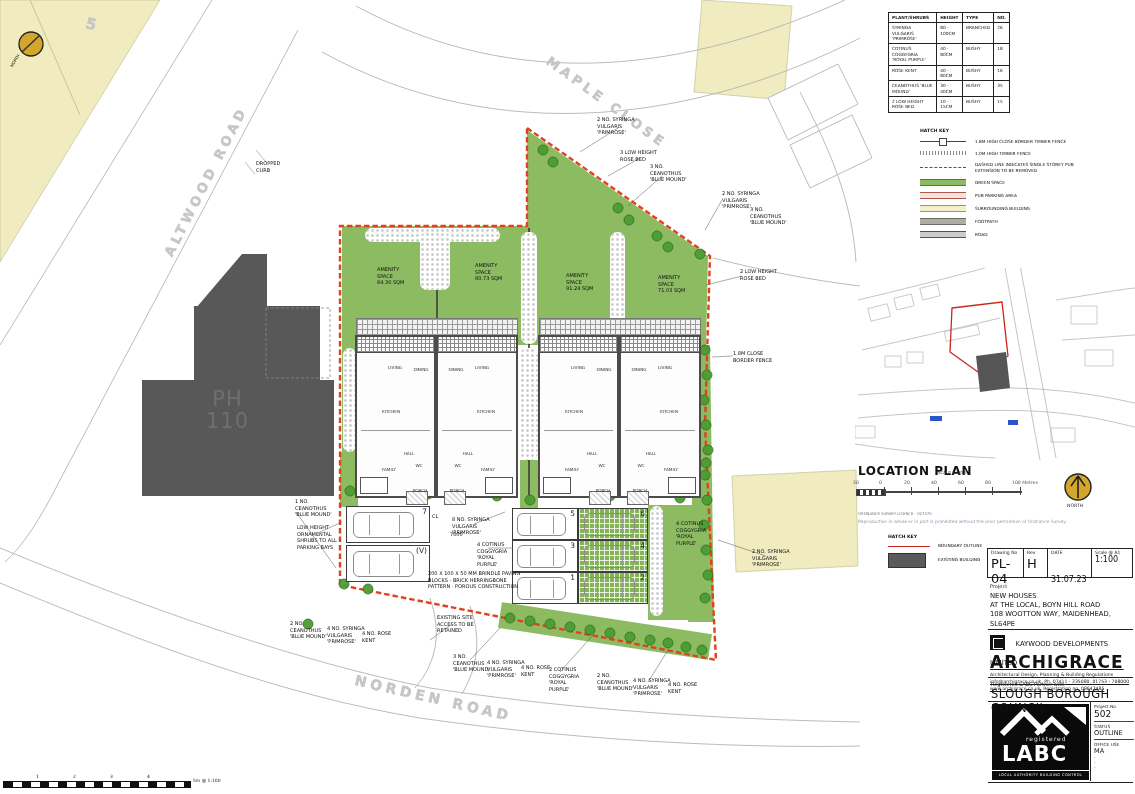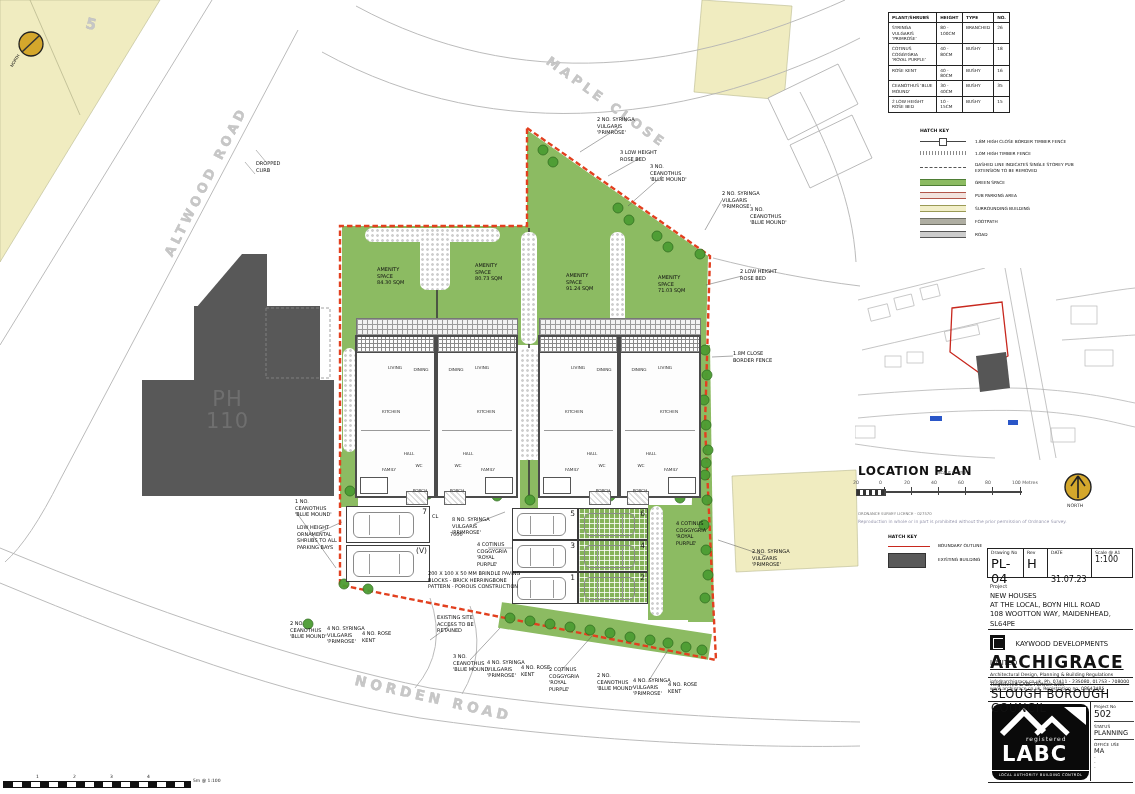--- a/index.html
+++ b/index.html
@@ -59,21 +59,21 @@
   .tb-cell:last-child{border-right:none;}
   .tb-lab{font-size:4.5px;color:#222;}
   .tb-big{font-size:13px;color:#111;margin-top:1px;}
   .tb-mid{font-size:8px;color:#111;margin-top:20px;}
   .proj-label{font-size:5px;color:#222;}
   .proj-line{font-size:6.8px;color:#111;line-height:1.35;}
   .firm-name{font-size:17px;font-weight:bold;letter-spacing:1px;color:#111;}
   .firm-small{font-size:4.6px;color:#222;line-height:1.5;}
   .labc-partner{font-size:5px;color:#222;}
   .council{font-size:11.5px;color:#111;letter-spacing:.5px;}
-  .labcbox{position:absolute;left:992px;top:704px;width:97px;height:76px;background:#0a0a0a;border-radius:8px;overflow:hidden;}
+  .labcbox{position:absolute;left:992px;top:704px;width:97px;height:76px;background:#0a0a0a;border-radius:0;overflow:hidden;}
   .labc-reg{position:absolute;left:34px;top:31px;font-size:6px;color:#e8e8e8;letter-spacing:1px;}
   .labc-name{position:absolute;left:10px;top:38px;font-size:21px;font-weight:bold;color:#fff;letter-spacing:1px;}
   .labc-tag{position:absolute;left:0;right:0;top:66px;border-top:1px solid #fff;color:#fff;font-size:3.6px;text-align:center;padding-top:2px;letter-spacing:.4px;}
   .of-lab{font-size:4.3px;color:#222;}
   .of-val{font-size:9px;color:#111;}
   .of-val2{font-size:6.6px;color:#111;}
   .hline{position:absolute;background:#222;z-index:41;}
   .vline{position:absolute;background:#222;z-index:41;}
   .north2{position:absolute;font-size:4.6px;color:#333;z-index:41;}
   .ag-icon{display:inline-block;width:15px;height:15px;background:#111;position:relative;margin-right:5px;vertical-align:-2px;}
@@ -610,21 +610,21 @@
     <div class="labc-name">LABC</div>
     <div class="labc-tag">LOCAL AUTHORITY BUILDING CONTROL</div>
   </div>
 
   <div class="vline" style="left:1090px;top:701px;width:1px;height:80px;"></div>
   <div class="rp" style="left:1094px;top:704px;width:40px;">
     <div class="of-lab">Project No</div>
     <div class="of-val">502</div>
     <div style="border-top:1px solid #444;margin:2px 0;"></div>
     <div class="of-lab">STATUS</div>
-    <div class="of-val2">PLANNING</div>
+    <div class="of-val2">OUTLINE</div>
     <div style="border-top:1px solid #444;margin:2px 0;"></div>
     <div class="of-lab">OFFICE USE</div>
     <div class="of-val2">MA</div>
     <div class="of-lab">-</div>
     <div class="of-lab">-</div>
     <div class="of-lab">-</div>
   </div>
   <div class="hline" style="left:988px;top:782px;width:145px;height:1px;"></div>
 
 </div>

